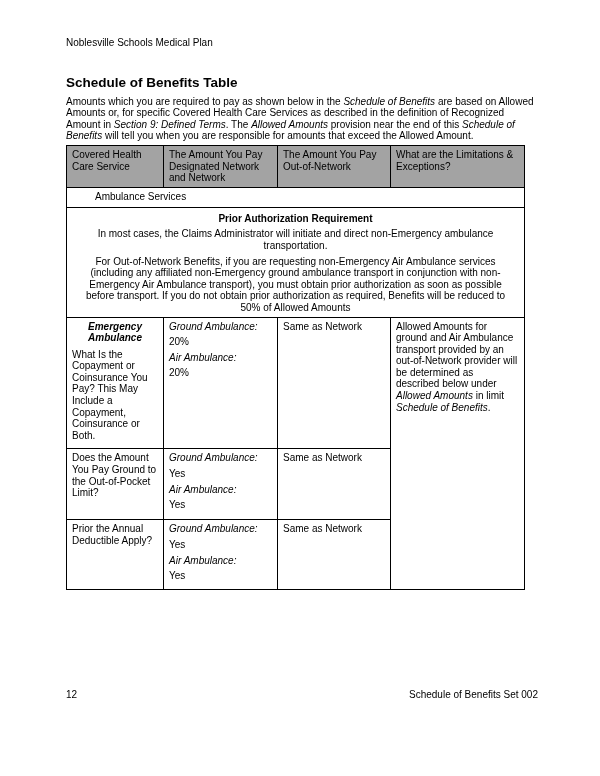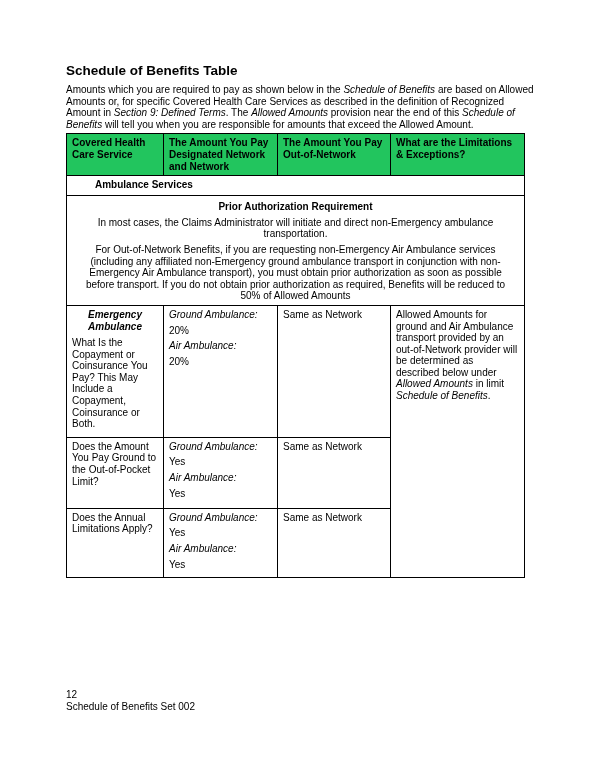--- a/index.html
+++ b/index.html
@@ -31,53 +31,53 @@
     border-collapse: collapse;
     table-layout: fixed;
   }
   .benefits-table td, .benefits-table th {
     border: 1px solid #000000;
     vertical-align: top;
     padding: 3px 5px;
     font-size: 10px;
   }
   .benefits-table th {
-    background: #22c55e;
+    background: #a3a3a3;
     text-align: left;
-    font-weight: bold;
+    font-weight: normal;
     height: 41px;
   }
-  tr.section-row td { font-weight: bold; height: 20px; padding-left: 28px; }
+  tr.section-row td { font-weight: normal; height: 20px; padding-left: 28px; }
   tr.prior-row td { height: 100px; text-align: center; }
   .prior-title { font-weight: bold; margin: 2px 0 2px; }
   .prior-para { margin: 4px 6px 0; }
   td p { margin: 0 0 4px; }
   .svc-title { font-weight: bold; font-style: italic; margin-bottom: 5px; text-align: center; }
   .lbl { font-style: italic; }
   tr.row-1 { height: 124px; }
   tr.row-2 { height: 71px; }
   tr.row-3 { height: 69px; }
   .footer {
     position: absolute;
     top: 689px;
     left: 66px;
     right: 62px;
     display: flex;
     justify-content: space-between;
     font-size: 10px;
-    flex-direction: column;
   }
   .runs .i { font-style: italic; }
 </style>
 </head>
 <body>
 
 <div class="page">
   <div class="content">
 
+    <div class="doc-header">Noblesville Schools Medical Plan</div>
 
     <h1 class="title">Schedule of Benefits Table</h1>
 
     <p class="para runs"><span>Amounts which you are required to pay as shown below in the </span><span class="i">Schedule of Benefits</span><span> are based on Allowed Amounts or, for specific Covered Health Care Services as described in the definition of Recognized Amount in </span><span class="i">Section 9: Defined Terms</span><span>. The </span><span class="i">Allowed Amounts</span><span> provision near the end of this </span><span class="i">Schedule of Benefits</span><span> will tell you when you are responsible for amounts that exceed the Allowed Amount.</span></p>
 
     <table class="benefits-table">
       <colgroup>
         <col style="width:97px">
         <col style="width:114px">
         <col style="width:113px">
@@ -130,21 +130,21 @@
             <p class="lbl">Air Ambulance:</p>
             <p>Yes</p>
           </td>
           <td>
             <p>Same as Network</p>
           </td>
         </tr>
 
         <tr class="row-3">
           <td>
-            <p>Does the Annual Limitations Apply?</p>
+            <p>Prior the Annual Deductible Apply?</p>
           </td>
           <td>
             <p class="lbl">Ground Ambulance:</p>
             <p>Yes</p>
             <p class="lbl">Air Ambulance:</p>
             <p>Yes</p>
           </td>
           <td>
             <p>Same as Network</p>
           </td>

